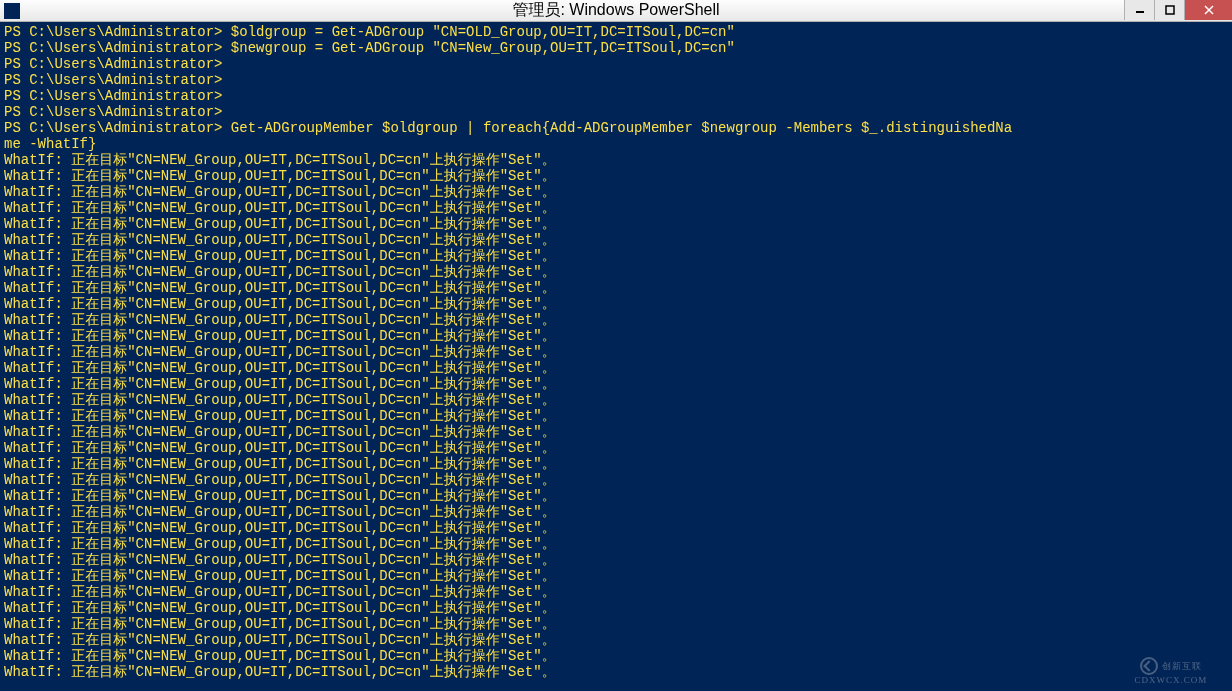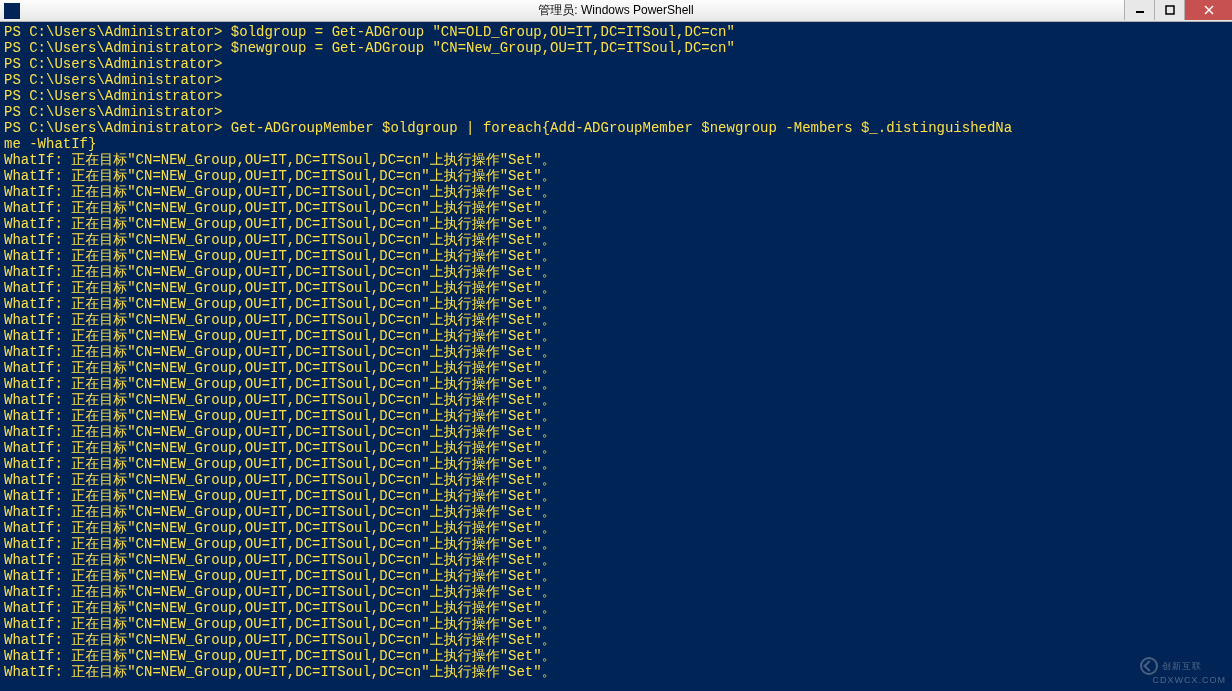--- a/index.html
+++ b/index.html
@@ -24,21 +24,21 @@
   height: 16px;
   margin-left: 4px;
   background: #012456;
   display: inline-block;
 }
 .title-text {
   position: absolute;
   left: 50%;
   transform: translateX(-50%);
   font-family: 'Segoe UI', Tahoma, sans-serif;
-  font-size: 12px;
+  font-size: 16px;
   color: #000;
 }
 .window-controls {
   position: absolute;
   right: 0;
   top: 0;
   display: flex;
   height: 20px;
 }
 .win-btn {
@@ -72,24 +72,24 @@
 .watermark {
   position: absolute;
   right: 6px;
   bottom: 6px;
   width: 110px;
   height: 28px;
   opacity: 0.35;
   pointer-events: none;
 }
 .watermark .wm-text {
-  font-family: Liberation Sans, sans-serif;
+  font-family: Liberation Serif, serif;
   font-size: 9px;
   color: #dddddd;
-  text-align: right;
+  text-align: center;
   letter-spacing: 1px;
 }
 .watermark .wm-logo {
   display: flex;
   align-items: center;
   justify-content: center;
   gap: 4px;
 }
 .watermark .wm-circle {
   width: 18px; height: 18px;

